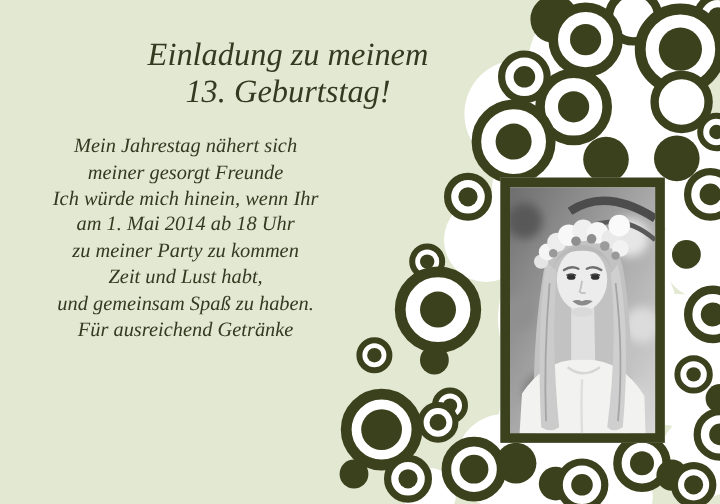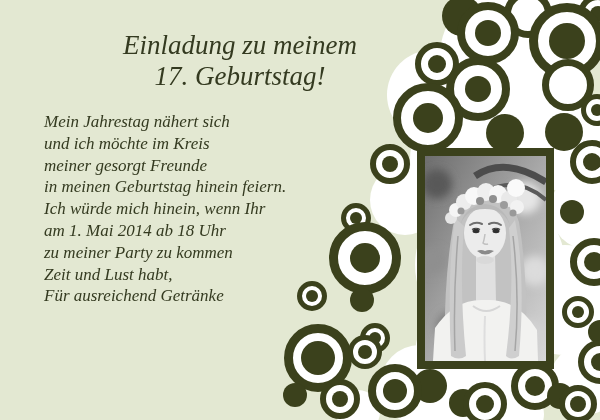--- a/index.html
+++ b/index.html
@@ -11,21 +11,21 @@
   }
   .pattern{position:absolute;inset:0;z-index:1;}
   .circ{position:absolute;border-radius:50%;box-sizing:border-box;}
   .circ .dot{position:absolute;left:50%;top:50%;transform:translate(-50%,-50%);border-radius:50%;}
   .title{
     position:absolute;left:5px;top:30px;width:470px;z-index:3;
     text-align:center;font-size:27px;line-height:31px;
   }
   .body{
     position:absolute;left:44px;top:111px;z-index:3;
-    font-size:17px;line-height:21.8px;white-space:nowrap;
+    font-size:17px;line-height:21.8px;white-space:nowrap;text-align:center;
   }
   .signature{
     position:absolute;left:44px;top:371px;z-index:3;font-size:17px;white-space:nowrap;
   }
   .photo-frame{
     position:absolute;left:417px;top:148px;width:137px;height:221px;z-index:4;
     border:8px solid var(--dark,#3b411c);box-sizing:border-box;background:#bbb;
   }
   .photo-frame svg{display:block;width:121px;height:205px;}
 </style>
@@ -128,32 +128,31 @@
       <div class="circ" style="left: 463px; top: 382px; height: 44px; width: 44px; background: rgb(255, 255, 255); border: 6px solid rgb(59, 65, 28);">
         <div class="dot" style="height: 18px; width: 18px; background: rgb(59, 65, 28);"></div>
       </div>
       <div class="circ" style="left: 559px; top: 385px; height: 38px; width: 38px; background: rgb(255, 255, 255); border: 6px solid rgb(59, 65, 28);">
         <div class="dot" style="height: 16px; width: 16px; background: rgb(59, 65, 28);"></div>
       </div>
     </div>
 
   <div class="title">
     <div>Einladung zu meinem</div>
-    <div>17. Geburtstag!</div>
+    <div>13. Geburtstag!</div>
   </div>
 
   <div class="body">
     <div>Mein Jahrestag nähert sich</div>
-    <div>und ich möchte im Kreis</div>
     <div>meiner gesorgt Freunde</div>
-    <div>in meinen Geburtstag hinein feiern.</div>
     <div>Ich würde mich hinein, wenn Ihr</div>
     <div>am 1. Mai 2014 ab 18 Uhr</div>
     <div>zu meiner Party zu kommen</div>
     <div>Zeit und Lust habt,</div>
+    <div>und gemeinsam Spaß zu haben.</div>
     <div>Für ausreichend Getränke</div>
   </div>
 
 
   <div class="photo-frame">
     <svg viewBox="0 0 121 205" preserveAspectRatio="none" xmlns="http://www.w3.org/2000/svg">
       <defs>
         <linearGradient id="pg" x1="0" y1="0" x2="1" y2="1">
           <stop offset="0" stop-color="#6e6e6e"></stop>
           <stop offset="0.5" stop-color="#a8a8a8"></stop>

